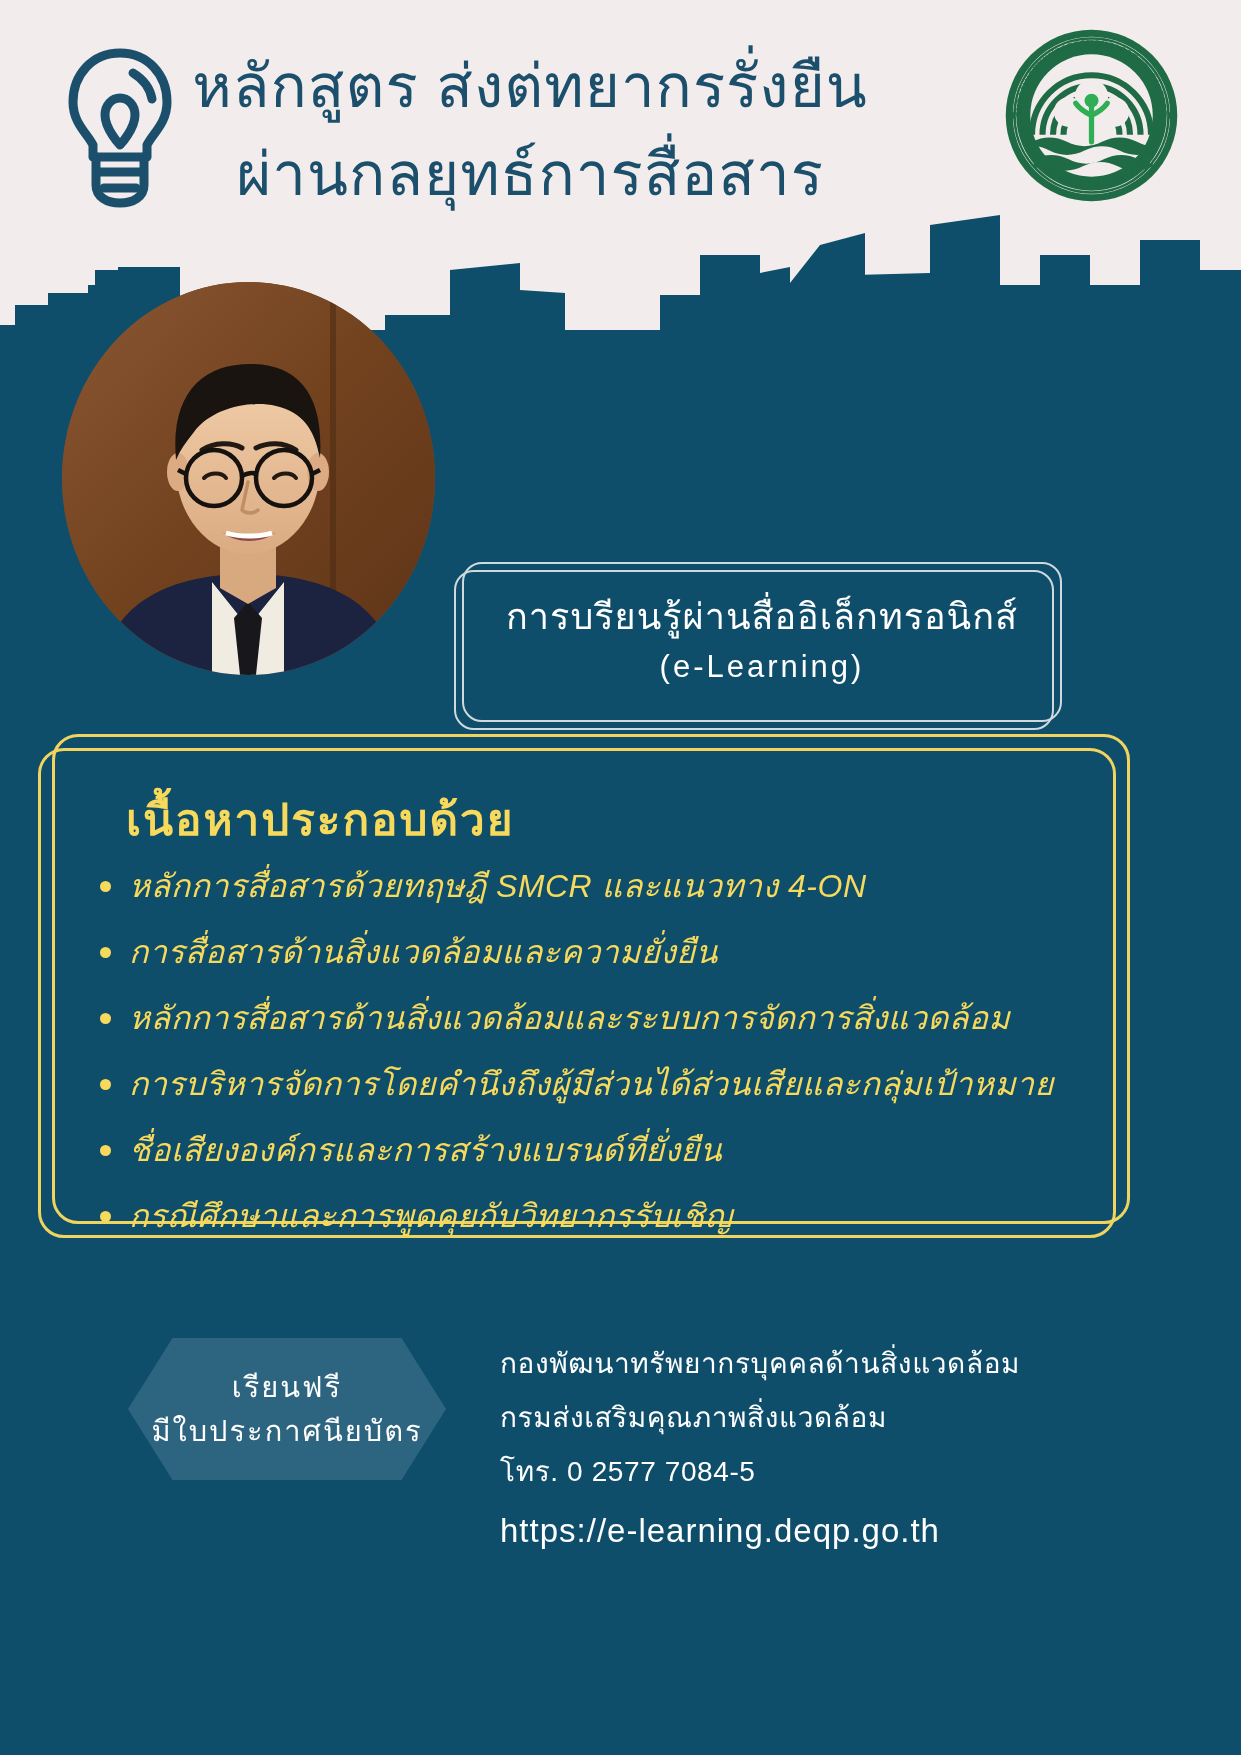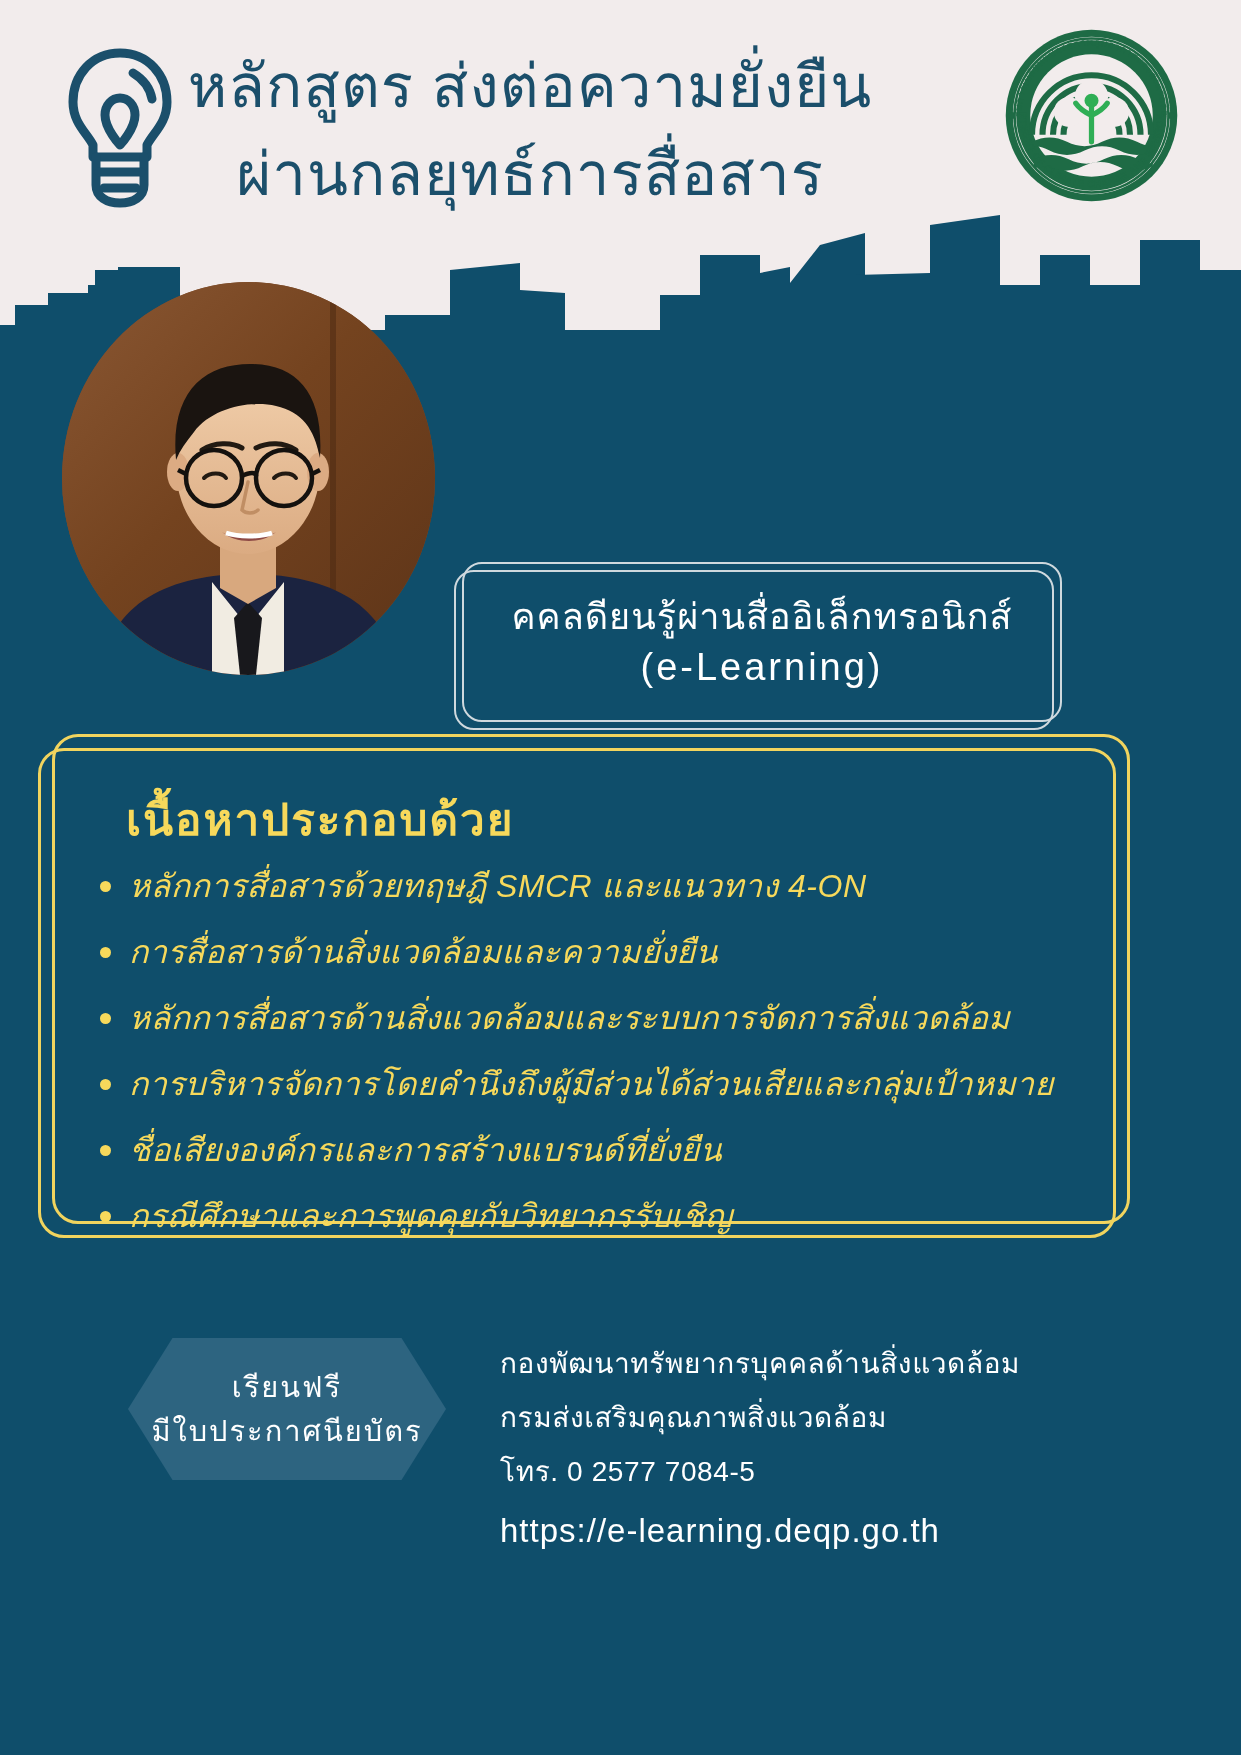--- a/index.html
+++ b/index.html
@@ -145,21 +145,21 @@
     position:absolute;
     inset:0;
     display:flex;
     flex-direction:column;
     align-items:center;
     justify-content:center;
     color:#ffffff;
     text-align:center;
   }
   .elearning-l1{ font-size:36px; line-height:50px; letter-spacing:1px; }
-  .elearning-l2{ font-size:38px; line-height:50px; letter-spacing:3px; }
+  .elearning-l2{ font-size:31px; line-height:50px; letter-spacing:3px; }
 
   
   .content-card{
     position:absolute;
     left:38px; top:748px;
     width:1078px; height:490px;
     z-index:8;
   }
   .content-frame{
     position:absolute;
@@ -294,21 +294,21 @@
           <path d="M65,100 C65,100 50,84 50,70 C50,60 57,53 65,53 C73,53 80,60 80,70 C80,84 65,100 65,100 Z"></path>
           <path d="M41,112 L41,140 C41,152 52,158 65,158 C78,158 89,152 89,140 L89,112"></path>
           <path d="M44,127 L86,127"></path>
           <path d="M49,143 L81,143"></path>
           <path d="M78,28 C88,34 95,43 97,54"></path>
         </g>
       </svg>
     </div>
 
     <div class="title-block">
-      <div class="title-line1">หลักสูตร ส่งต่อความยั่งยืน</div>
+      <div class="title-line1">หลักสูตร ส่งต่ทยากรรั่งยืน</div>
       <div class="title-line2">ผ่านกลยุทธ์การสื่อสาร</div>
     </div>
   </div>
 
   <div class="dept-logo">
     <svg viewBox="0 0 200 200" xmlns="http://www.w3.org/2000/svg">
       <defs>
         <path id="arcTop" d="M 20,100 A 80,80 0 0 1 180,100"></path>
         <path id="arcBot" d="M 18,100 A 82,82 0 0 0 182,100"></path>
       </defs>
@@ -396,21 +396,21 @@
       <path d="M160,250 C174,262 200,262 214,250 C202,258 172,258 160,250 Z" fill="#8e4a45"></path>
       <path d="M164,251 C176,255 198,255 210,251" stroke="#ffffff" stroke-width="5" fill="none"></path>
     </svg>
   </div>
 
 
   <div class="elearning-box">
     <div class="elearning-frame inner"></div>
     <div class="elearning-frame"></div>
     <div class="elearning-text">
-      <div class="elearning-l1">คคลดียนรู้ผ่านสื่ออิเล็กทรอนิกส์</div>
+      <div class="elearning-l1">การบรียนรู้ผ่านสื่ออิเล็กทรอนิกส์</div>
       <div class="elearning-l2">(e-Learning)</div>
     </div>
   </div>
 
   <div class="content-card">
     <div class="content-frame outer"></div>
     <div class="content-frame"></div>
     <div class="content-inner">
       <div class="content-heading">เนื้อหาประกอบด้วย</div>
       <ul class="bullet-list">

